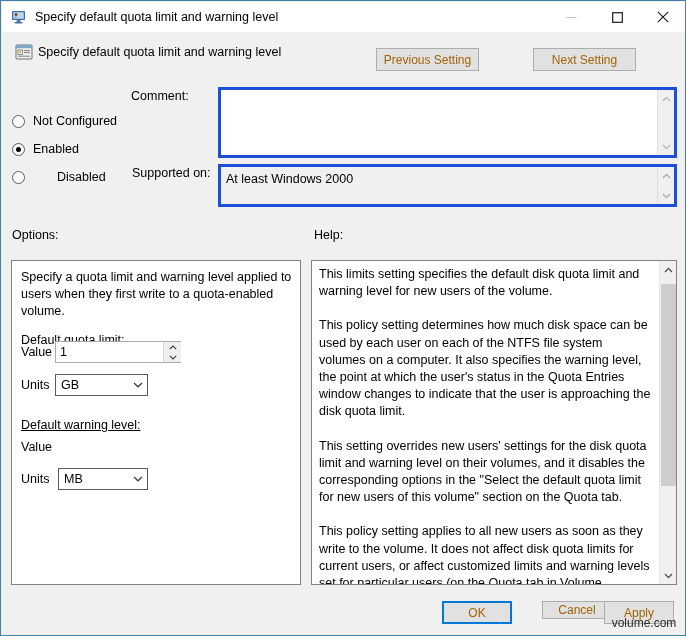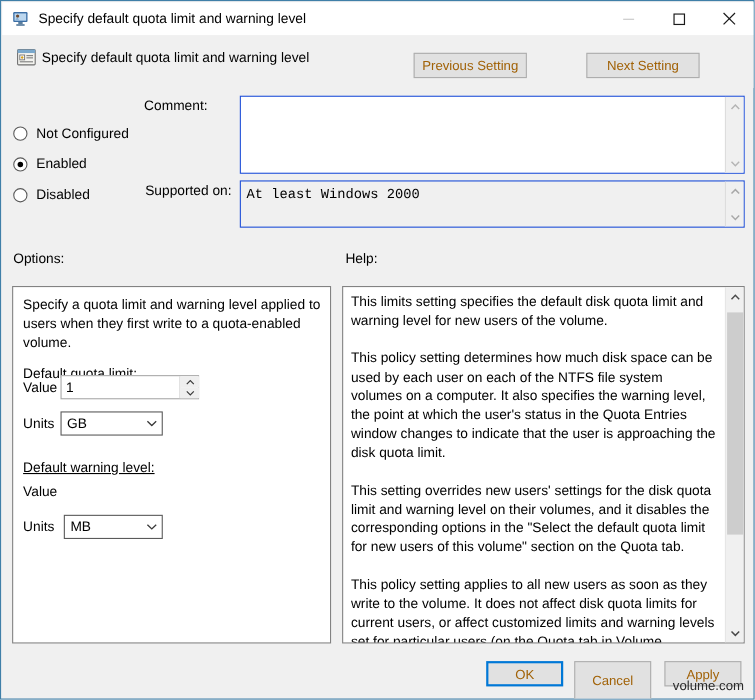--- a/index.html
+++ b/index.html
@@ -118,36 +118,35 @@
     position: absolute;
     left: 3px; top: 3px;
     width: 5px; height: 5px;
     border-radius: 50%;
     background: #000;
   }
   .radio-label { font-size: 12.5px; white-space: nowrap; }
 
   #radio-not-configured { left: 11px; top: 91px; }
   #radio-enabled        { left: 11px; top: 119px; }
-  #radio-disabled       { left: 11px; top: 147px; }
+  #radio-disabled       { left: 11px; top: 147px; gap: 24px; }
 
   .field-label {
     position: absolute;
     font-size: 12.5px;
     white-space: nowrap;
   }
   #comment-label      { left: 130px; top: 88px; }
   #supported-label    { left: 131px; top: 165px; }
 
   .scrollbox {
     position: absolute;
-    border: 1px solid #1d4ed8;
+    border: 3px solid #1d4ed8;
     background: #ffffff;
     overflow: hidden;
-    font-family: Liberation Mono, monospace;
   }
   #comment-box {
     left: 217px; top: 86px;
     width: 459px; height: 71px;
   }
   #supported-box {
     left: 217px; top: 163px;
     width: 459px; height: 43px;
     background: #f0f0f0;
   }
@@ -301,22 +300,22 @@
   
   #ok-btn {
     position: absolute;
     left: 441px; top: 600px;
     width: 70px; height: 23px;
     border: 2px solid #0078d7;
     background: #e1e1e1;
   }
   #cancel-btn {
     position: absolute;
-    left: 521px; top: 600px;
-    width: 70px; height: 36px;
+    left: 541px; top: 600px;
+    width: 70px; height: 18px;
   }
   #apply-btn {
     position: absolute;
     left: 603px; top: 600px;
     width: 70px; height: 23px;
   }
   #watermark {
     position: absolute;
     left: 601px; top: 615px;
     width: 84px;

